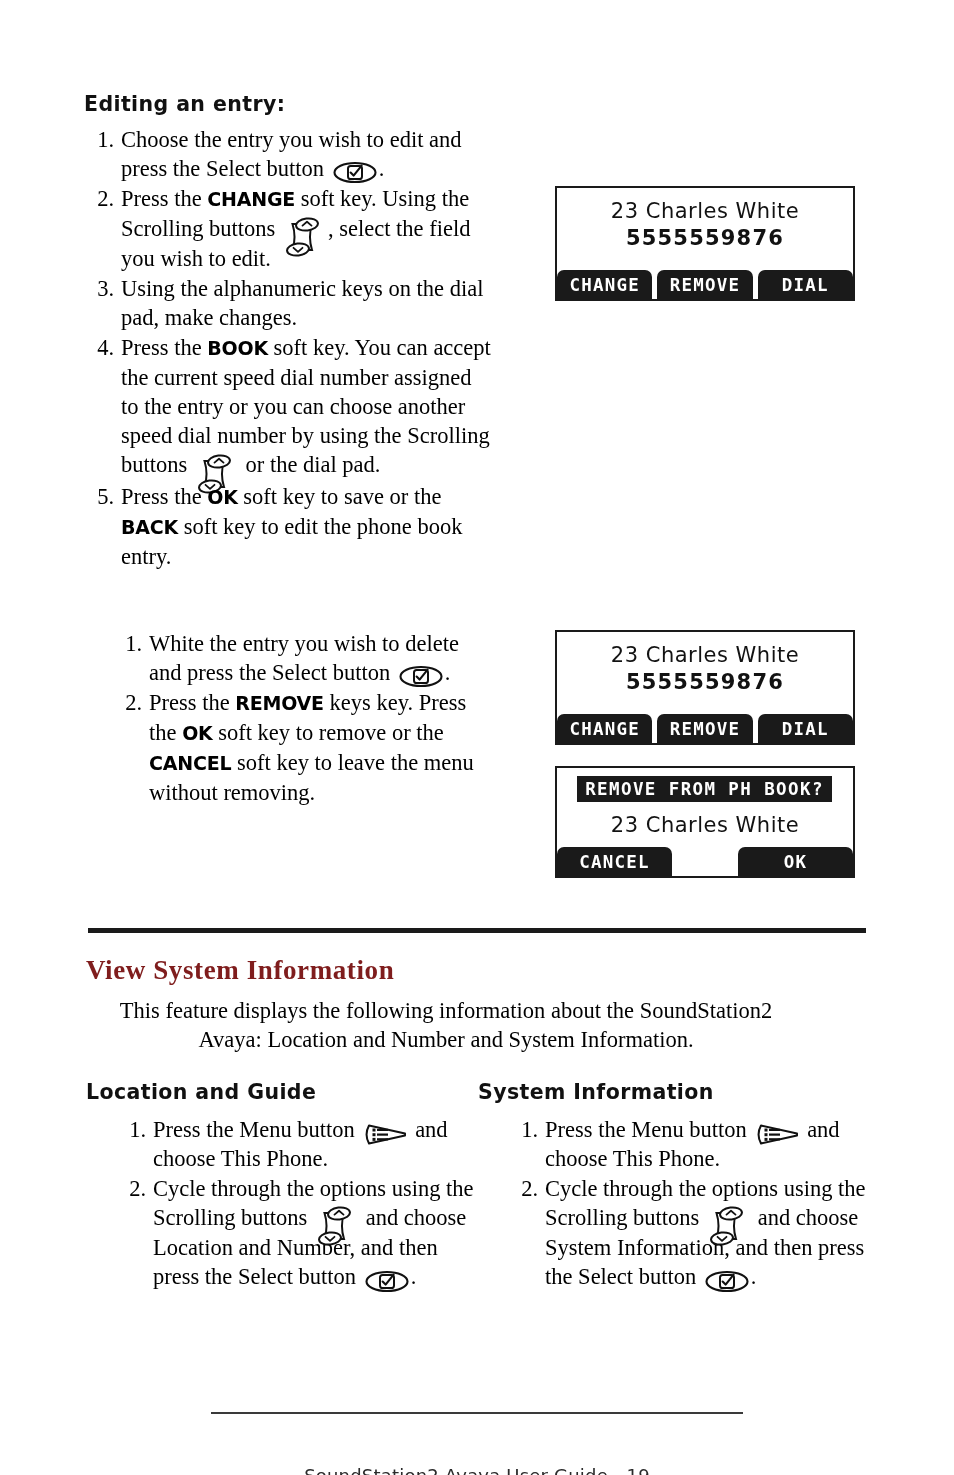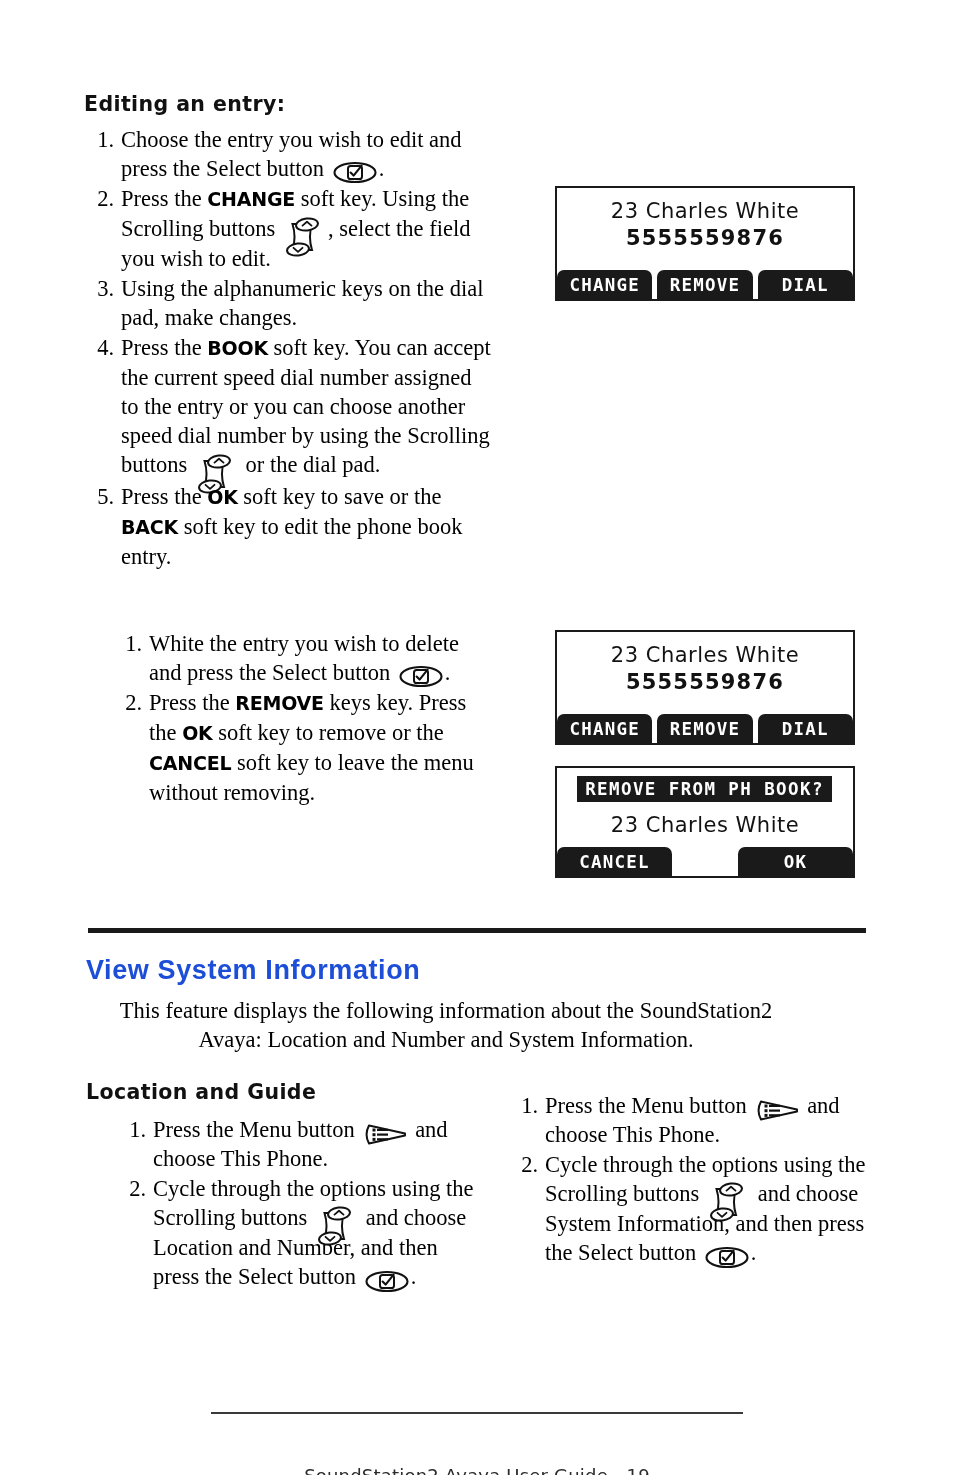--- a/index.html
+++ b/index.html
@@ -18,25 +18,25 @@
 
   
   .heading-sub {
     font-family: "DejaVu Sans", sans-serif;
     font-weight: bold;
     font-size: 20.5px;
     letter-spacing: 0.4px;
     color: #111;
   }
   .heading-main {
-    font-family: Liberation Sans, sans-serif;
+    font-family: Liberation Serif, serif;
     font-weight: bold;
     font-size: 27px;
     letter-spacing: 0.6px;
-    color: #1d4ed8;
+    color: #7f1d1d;
   }
   .body-text {
     font-family: "Liberation Serif", serif;
     font-size: 22.5px;
     line-height: 29px;
   }
   .kw {
     font-family: "DejaVu Sans", sans-serif;
     font-weight: bold;
     font-size: 19px;
@@ -303,20 +303,21 @@
     <svg viewBox="0 0 44 23" width="44" height="23" xmlns="http://www.w3.org/2000/svg">
       <ellipse cx="22" cy="11.5" rx="20.5" ry="9.5" fill="none" stroke="#111" stroke-width="2.1"></ellipse>
       <rect x="15" y="5" width="14" height="13" rx="2.6" fill="none" stroke="#111" stroke-width="2"></rect>
       <path d="M17.6 11.6 L20.6 14.6 L28.6 4.6" fill="none" stroke="#111" stroke-width="2.1" stroke-linecap="round" stroke-linejoin="round"></path>
     </svg></span><span>.</span>
      </li>
     </ol>
 </div>
 
 <div class="blk" style="left:478px; top:1080px; width:390px;">
+  <div class="heading-sub">System Information</div>
   <ol class="steps body-text" style="margin-top:11px; margin-left:30px;">
       <li>
        <span class="num">1.</span>
        <span>Press the Menu button </span><span class="icon-inline ic-menu">
     <svg viewBox="0 0 42 25" width="42" height="25" xmlns="http://www.w3.org/2000/svg">
       <path d="M4 3.5 C1 9, 1 16, 4 21.5 L40 13.6 C40 13.0, 40 12.0, 40 11.4 Z" fill="none" stroke="#111" stroke-width="2" stroke-linejoin="round"></path>
       <rect x="7.5" y="6.5" width="3" height="3" fill="#111"></rect>
       <rect x="12" y="6.8" width="11" height="2.2" fill="#111"></rect>
       <rect x="7.5" y="11.2" width="3" height="3" fill="#111"></rect>
       <rect x="12" y="11.5" width="11" height="2.2" fill="#111"></rect>

